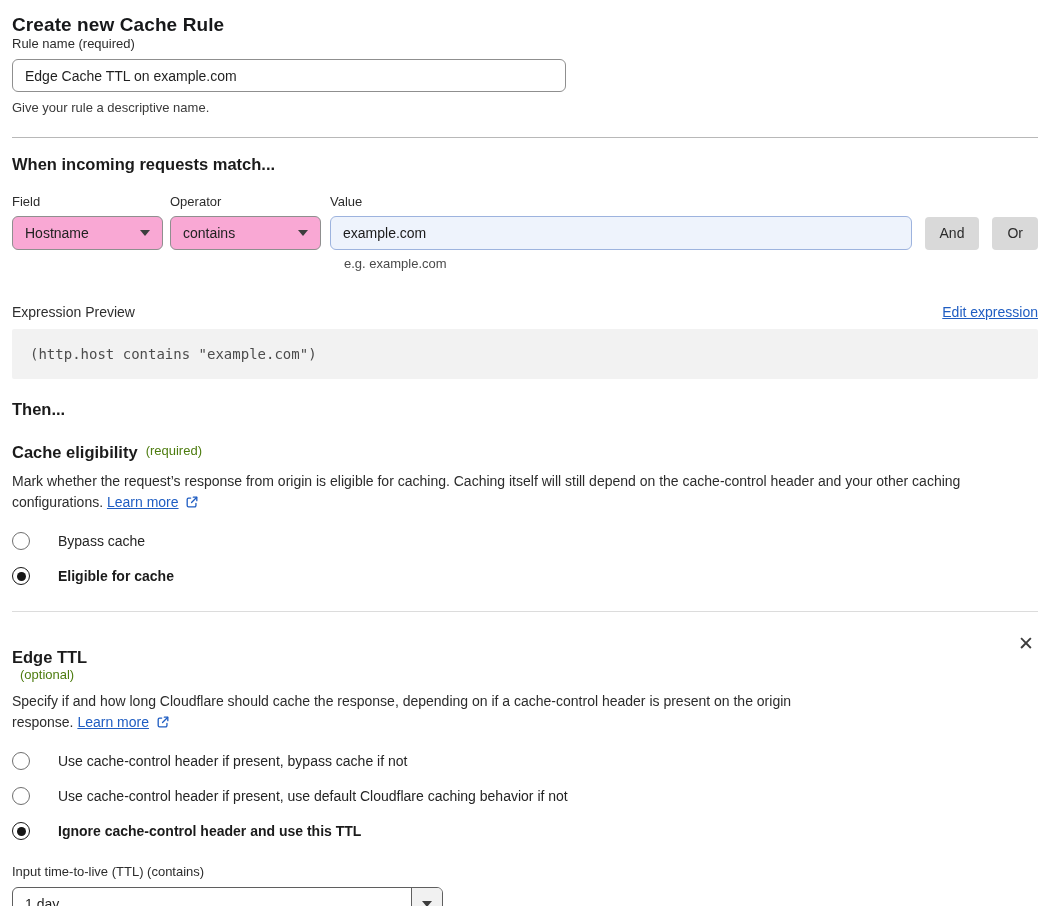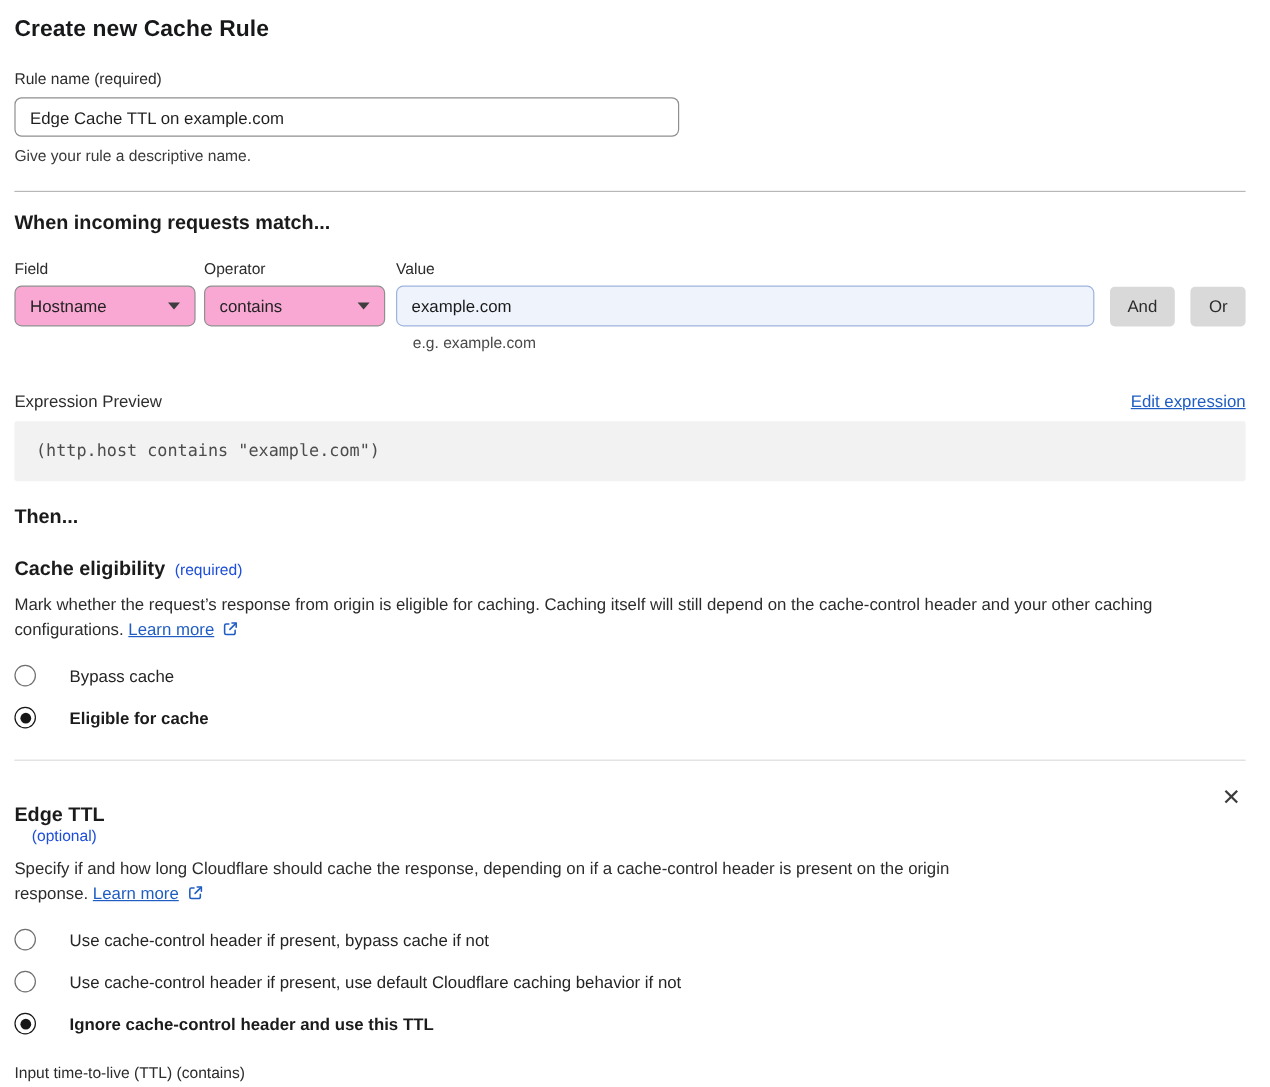--- a/index.html
+++ b/index.html
@@ -7,21 +7,21 @@
   body {
     width:1058px; height:906px; overflow:hidden;
     background:#ffffff; color:#1f1f1f;
     font-family:"Liberation Sans", sans-serif;
   }
   .container { padding:14px 20px 0 12px; }
 
   .page-title { font-size:19px; font-weight:700; color:#17181a; letter-spacing:.1px; }
 
   .field-label { font-size:13px; color:#2c2c2c; }
-  .mt-22 { margin-top:22px; }
+  .mt-22 { }
 
   .text-input {
     display:block; margin-top:8px; width:554px; height:33px;
     border:1px solid #8f8f8f; border-radius:6px; padding:0 12px;
     font-size:14px; color:#1f1f1f; font-family:"Liberation Sans",sans-serif;
     background:#fff; outline:none;
   }
   .helper { font-size:13px; color:#3a3a3a; margin-top:8px; }
 
   .divider { border:none; border-top:1px solid #b8b8b8; margin:22px 0 0 0; }
@@ -56,23 +56,23 @@
 
   .expr-row { display:flex; justify-content:space-between; align-items:flex-start; margin-top:33px; }
   .expr-label { font-size:14px; color:#2e2e2e; }
   a.link { color:#1f5dc2; text-decoration:underline; font-size:14px; cursor:pointer; }
   .code-block {
     margin-top:9px; background:#f2f2f2; border-radius:2px;
     padding:17px 18px; font-family:"DejaVu Sans Mono", monospace;
     font-size:14px; color:#4c4c4c; white-space:pre;
   }
 
-  .sub-head { display:flex; align-items:center; margin-top:24px; }
+  .sub-head { display:flex; align-items:flex-start; margin-top:24px; }
   .sub-title { font-size:16.5px; font-weight:700; color:#1b1b1b; }
-  .req-tag { font-size:13px; color:#1d4ed8; margin-left:8px; }
+  .req-tag { font-size:13px; color:#4d7c0f; margin-left:8px; }
 
   .desc { margin-top:9px; font-size:14px; line-height:21px; color:#2c2c2c; max-width:1008px; }
   .desc.narrow { max-width:828px; }
   .ext-icon { display:inline-block; vertical-align:-2px; margin-left:3px; }
 
   .radio-row { display:flex; align-items:center; margin-top:17px; cursor:pointer; }
   .radio {
     width:18px; height:18px; border-radius:50%;
     border:1.5px solid #6f6f6f; background:#fff; flex:0 0 auto;
     display:flex; align-items:center; justify-content:center;

